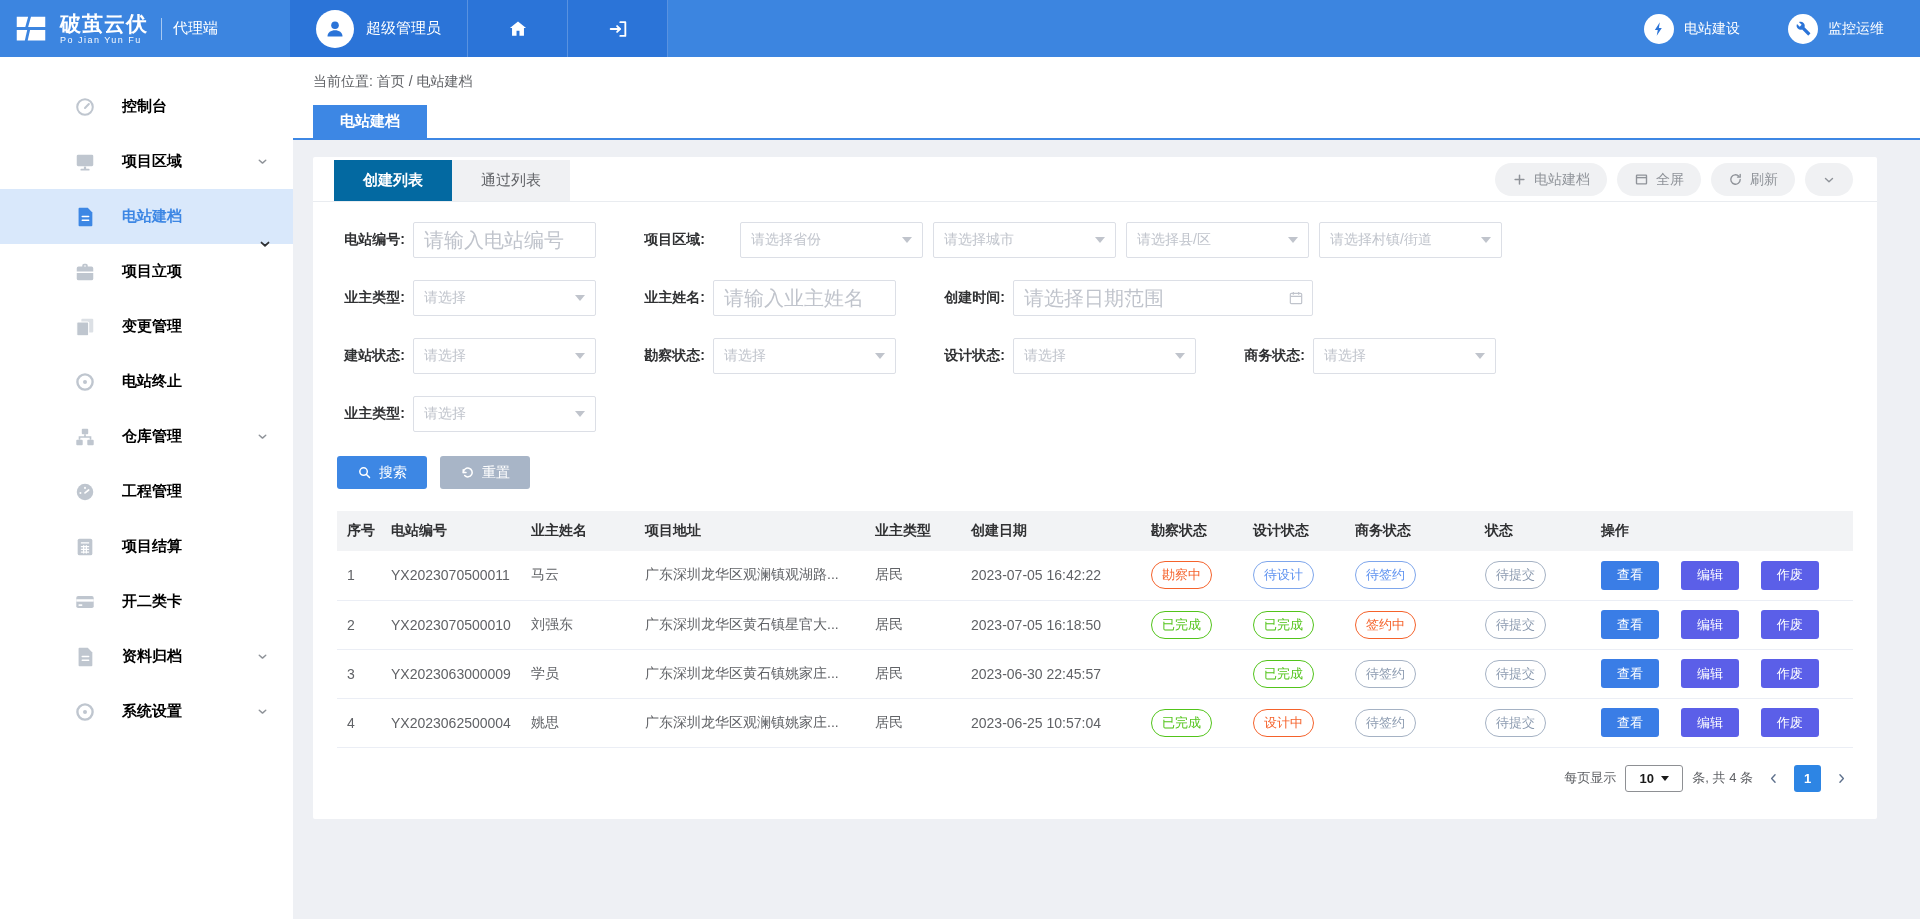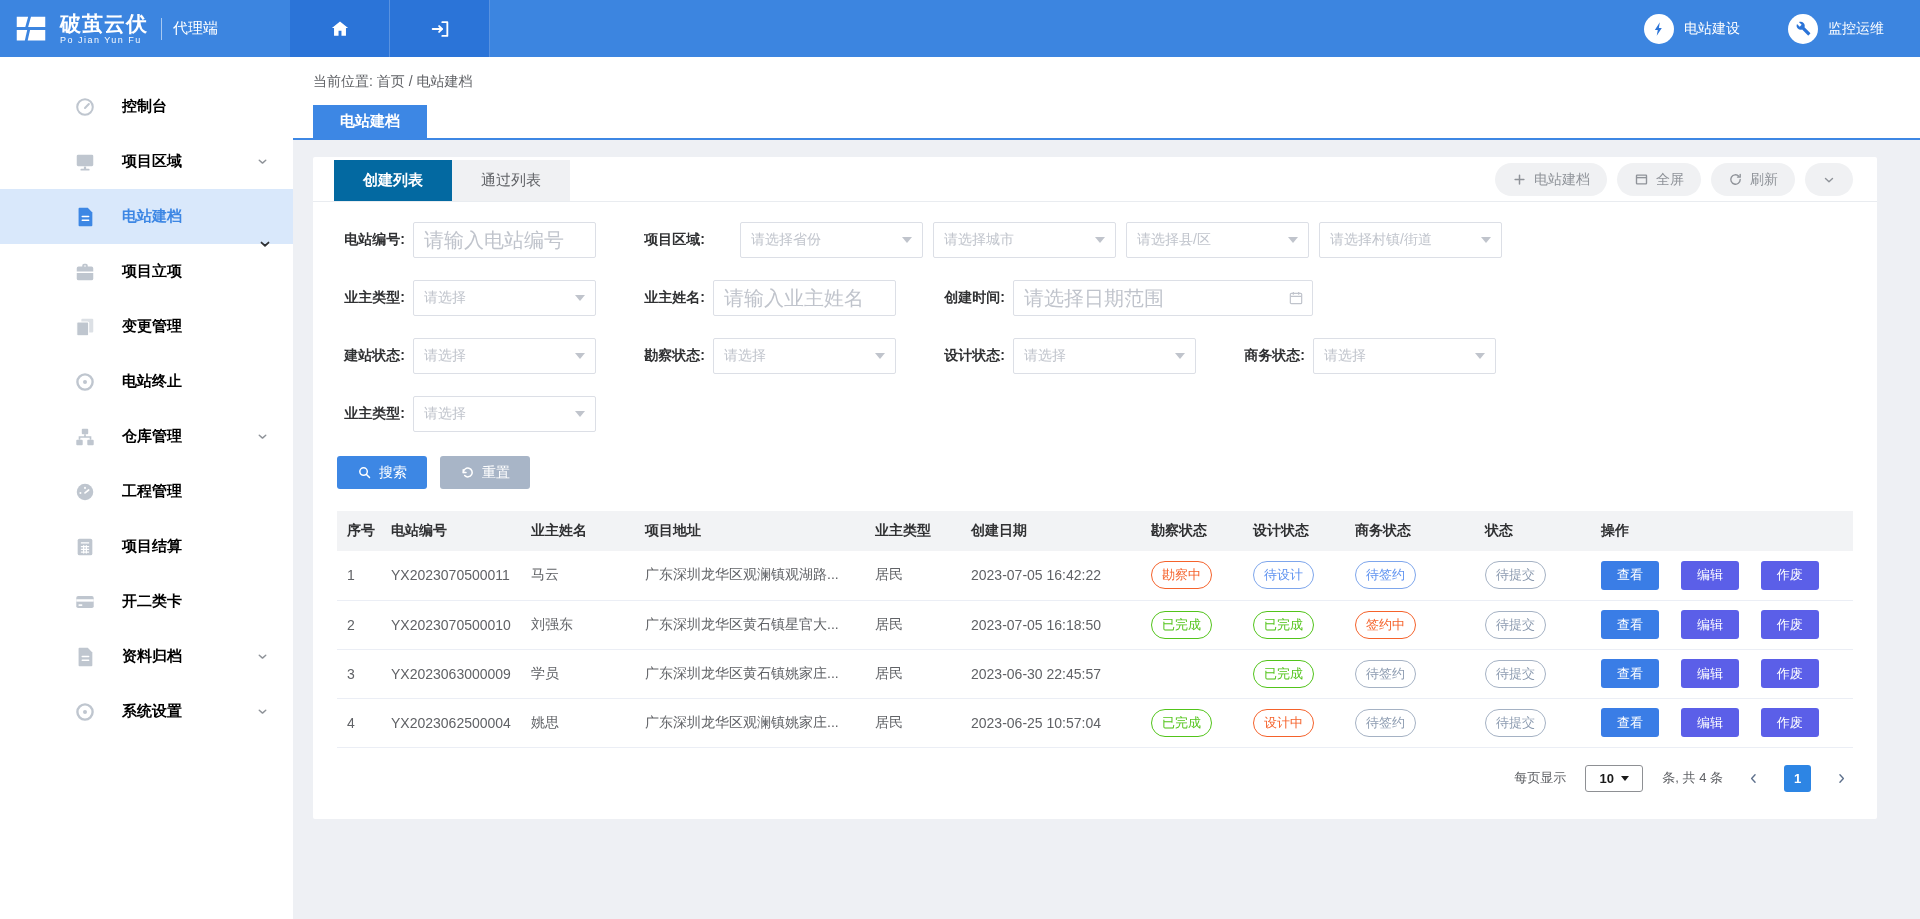--- a/index.html
+++ b/index.html
@@ -77,21 +77,21 @@
   .pill:empty { display:none; }
   .pill[data-variant="orange"] { color:#f5622b; border-color:#f5622b; }
   .pill[data-variant="green"]  { color:#52c41a; border-color:#52c41a; }
   .pill[data-variant="blue"]   { color:#5e92f0; border-color:#7ea6ec; }
   .pill[data-variant="gray"]   { color:#8c9bb0; border-color:#a5b2c4; }
   .abtn { width:58px; height:29px; border:none; border-radius:3px; color:#fff; font-size:13px; margin-right:18px; cursor:pointer; font-family:inherit; }
   .abtn.view { background:#3a7de6; }
   .abtn.edit, .abtn.void { background:#5b5fe8; }
 
   
-  .pager { display:flex; align-items:center; justify-content:flex-end; margin:17px 24px 0; font-size:13px; color:#606266; gap:19px; }
+  .pager { display:flex; align-items:center; justify-content:flex-end; margin:17px 24px 0; font-size:13px; color:#606266; gap:9px; }
   .pp-select { width:58px; height:27px; border:1px solid #8e9094; border-radius:3px; display:flex; align-items:center; justify-content:center; gap:7px; font-size:13px; color:#1a1a1a; font-weight:600; cursor:pointer; background:#fff; }
   .pp-tri { width:0; height:0; border-left:4.5px solid transparent; border-right:4.5px solid transparent; border-top:5.5px solid #1a1a1a; }
   .pg-chev { background:none; border:none; color:#5d708c; display:flex; align-items:center; cursor:pointer; padding:0 4px; }
   .pg-active { width:27px; height:27px; background:#2d85e4; color:#fff; border-radius:3px; display:flex; align-items:center; justify-content:center; font-weight:600; cursor:pointer; }
 </style>
 </head>
 <body>
 
 <div class="header">
   <div class="h-logo">
@@ -105,20 +105,29 @@
     </svg>
     <div>
       <div class="h-title">破茧云伏</div>
       <div class="h-sub">Po Jian Yun Fu</div>
     </div>
     <div class="h-vline"></div>
     <div class="h-portal">代理端</div>
   </div>
 
   <div class="h-user">
+    <div class="h-user-sec">
+      <span class="avatar">
+        <svg width="24" height="24" viewBox="0 0 24 24" fill="#2b74d8">
+          <circle cx="12" cy="8.2" r="3.8"></circle>
+            <path d="M4.5 19.5c0-4.1 3.4-6.3 7.5-6.3s7.5 2.2 7.5 6.3z"></path>
+        </svg>
+      </span>
+      <span class="h-username">超级管理员</span>
+    </div>
     <div class="h-sec">
       <svg width="22" height="22" viewBox="0 0 24 24">
         <path fill="#ffffff" d="M12 3.8 20.8 11h-2.3v8.4h-4.9v-5.6h-3.2v5.6H5.5V11H3.2z"></path>
       </svg>
     </div>
     <div class="h-sec">
       <svg width="22" height="22" viewBox="0 0 24 24" fill="none" stroke="#ffffff" stroke-width="2" stroke-linecap="round" stroke-linejoin="round">
         <path d="M14.5 4.5H20v15h-5.5"></path>
           <path d="M4 12h10"></path>
           <path d="M11 8.8 14.2 12 11 15.2"></path>

